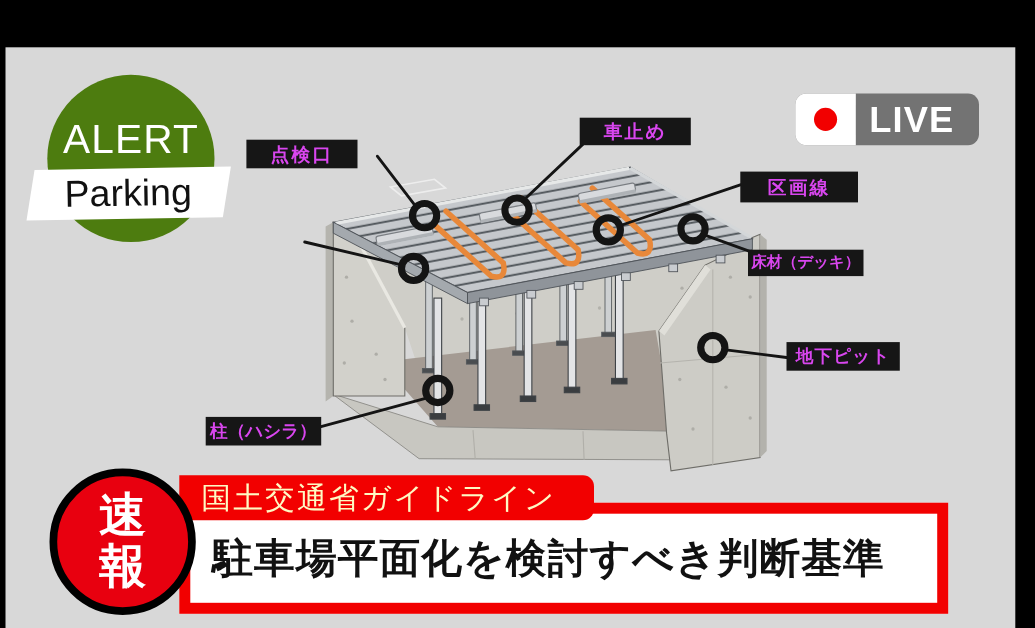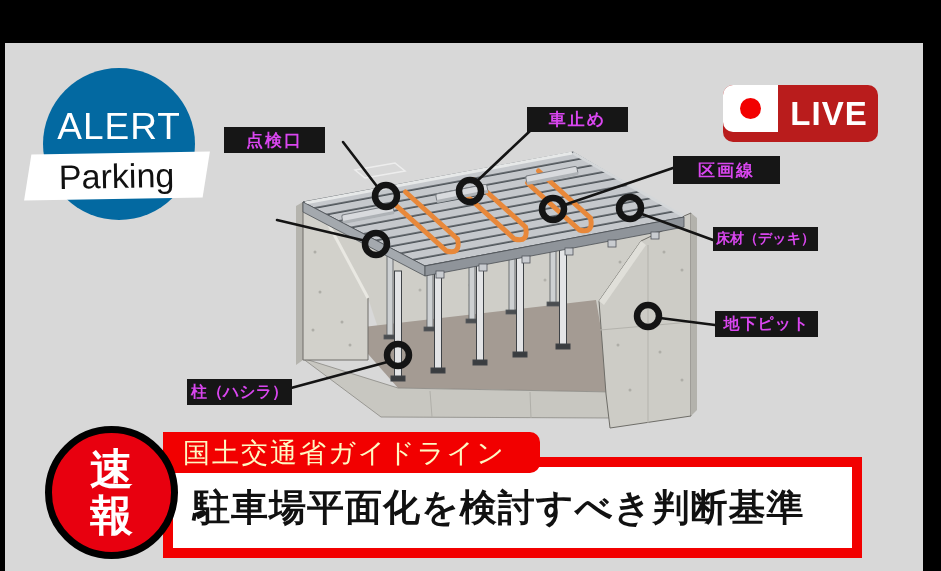--- a/index.html
+++ b/index.html
@@ -3,43 +3,43 @@
 <meta charset="utf-8">
 <style>
   html,body{margin:0;padding:0;background:#000;}
   #screen{position:relative;width:941px;height:571px;background:#000;overflow:hidden;
           font-family:"Liberation Sans","DejaVu Sans",sans-serif;}
   #stage{position:absolute;left:5px;top:43px;width:918px;height:528px;background:#d8d8d8;}
   #scene{position:absolute;left:0;top:0;width:941px;height:571px;pointer-events:none;}
 
   
   .alert-circle{position:absolute;left:43px;top:68px;width:152px;height:152px;border-radius:50%;
-    background:#0369a1;z-index:6;}
+    background:#4d7c0f;z-index:6;}
   .alert-circle .t{position:absolute;left:0;right:0;top:38px;text-align:center;color:#fff;
     font-size:37px;font-weight:500;letter-spacing:1px;}
   .parking-banner{position:absolute;left:28px;top:153px;width:178px;height:46px;background:#fff;
     z-index:7;transform:skewX(-10deg) rotate(-1deg);display:flex;align-items:center;justify-content:center;}
   .parking-banner .t{transform:skewX(10deg);color:#111;font-size:34px;font-weight:500;}
 
   
-  .live-badge{position:absolute;left:723px;top:85px;width:155px;height:57px;background:#b91c1c;
-    border-radius:10px;z-index:6;display:flex;align-items:center;}
+  .live-badge{position:absolute;left:723px;top:85px;width:155px;height:47px;background:#737373;
+    border-radius:10px;z-index:6;display:flex;align-items:center;padding-left:12px;}
   .live-badge .pane{position:absolute;left:0;top:0;width:55px;height:47px;background:#fff;
     border-radius:10px 0 0 10px;}
   .live-badge .dot{position:absolute;left:17px;top:13px;width:21px;height:21px;border-radius:50%;background:#f20000;}
   .live-badge .t{position:absolute;left:60px;width:92px;text-align:center;color:#fff;
     font-size:33px;font-weight:700;letter-spacing:1px;}
 
   
   .plabel{position:absolute;background:#161616;color:#d946ef;font-weight:700;display:flex;
     align-items:center;justify-content:center;z-index:5;letter-spacing:2px;}
   #lbl-inspection-hatch{left:224px;top:127px;width:101px;height:26px;font-size:17px;}
   #lbl-wheel-stop{left:527px;top:107px;width:101px;height:25px;font-size:17px;}
   #lbl-lane-marking{left:673px;top:156px;width:107px;height:28px;font-size:17px;}
-  #lbl-deck-material{left:713px;top:227px;width:105px;height:24px;font-size:14px;letter-spacing:0;}
+  #lbl-deck-material{left:680px;top:227px;width:105px;height:24px;font-size:14px;letter-spacing:0;}
   #lbl-beam{left:173px;top:206px;width:104px;height:24px;font-size:16px;letter-spacing:0;}
   #lbl-underground-pit{left:715px;top:311px;width:103px;height:26px;font-size:16px;letter-spacing:1px;}
   #lbl-column{left:187px;top:379px;width:105px;height:26px;font-size:16px;letter-spacing:0;}
 
   
   .headline-box{position:absolute;left:163px;top:457px;width:699px;height:101px;background:#fff;
     border:10px solid #f20000;box-sizing:border-box;z-index:3;display:flex;align-items:center;}
   .headline-box .t{padding-left:20px;color:#111;font-size:37px;font-weight:700;letter-spacing:1px;white-space:nowrap;}
   .tag-banner{position:absolute;left:163px;top:432px;width:377px;height:41px;background:#f20000;
     border-radius:0 10px 10px 0;z-index:4;display:flex;align-items:center;}

